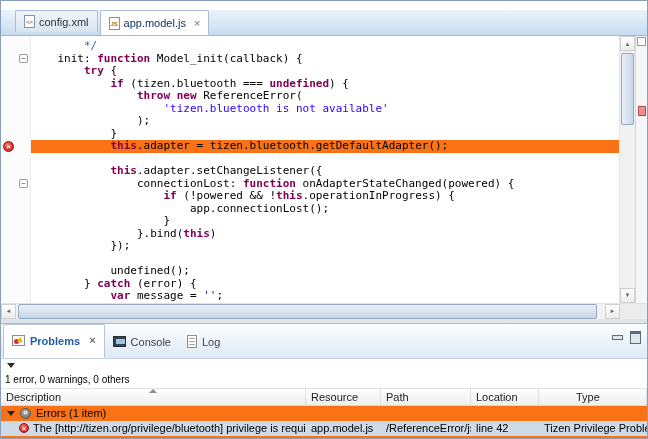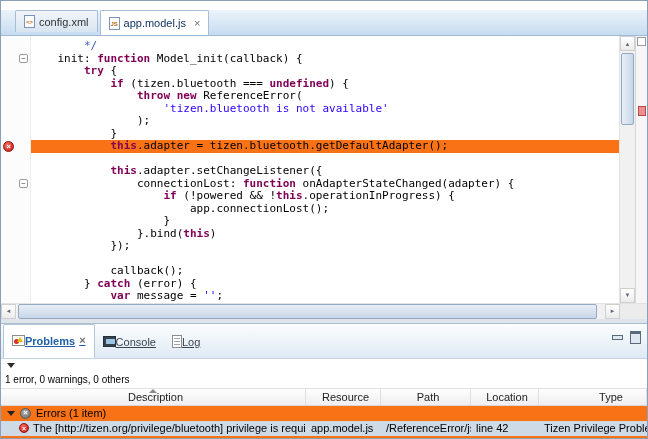--- a/index.html
+++ b/index.html
@@ -75,35 +75,35 @@
         background:linear-gradient(#e9eff6,#c7d6e7);cursor:pointer;}
   .hcorner{flex:0 0 27px;background:#ececec;}
 
   
   .sash{flex:0 0 4px;background:#dfe4ea;cursor:row-resize;}
 
   
   .bottom{flex:1;display:flex;flex-direction:column;background:#fff;border-top:1px solid #aebdcc;}
   .btabbar{flex:0 0 24px;position:relative;background:linear-gradient(#fbfdfe,#dfeaf4);
         border-bottom:1px solid #c3d3e2;display:flex;align-items:flex-end;padding-left:2px;}
-  .btab{height:23px;display:flex;align-items:center;padding:16px 8px;font-size:11px;color:#3c4450;cursor:pointer;text-decoration:underline;}
+  .btab{height:23px;display:flex;align-items:center;gap:5px;padding:16px 8px;font-size:11px;color:#3c4450;cursor:pointer;}
   .btab.active{background:#fff;border:1px solid #b3c5d6;border-bottom:1px solid #fff;
         border-radius:2px 2px 0 0;color:#1f5fa9;font-weight:bold;}
   .winbtns{position:absolute;right:5px;top:5px;display:flex;gap:4px;}
   .wbtn{width:14px;height:13px;position:relative;cursor:pointer;}
   .minimize-glyph::after{content:"";position:absolute;left:2px;bottom:2px;width:9px;height:3px;border:1px solid #5a6b7c;background:#dfe8f0;}
   .maximize-glyph::after{content:"";position:absolute;left:2px;top:2px;width:9px;height:9px;border:1px solid #5a6b7c;border-top:3px solid #5a6b7c;background:#dfe8f0;}
 
   .viewbar{flex:0 0 13px;display:flex;align-items:center;padding-left:6px;background:#fff;}
   .menu-arrow{width:0;height:0;border-left:4px solid transparent;border-right:4px solid transparent;
         border-top:5px solid #2c2c2c;cursor:pointer;}
   .summary{flex:0 0 16px;font-size:10px;color:#000;padding:2px 0 0 4px;background:#fff;}
 
   .ghead{flex:0 0 18px;display:flex;background:linear-gradient(#fefefe,#efefef);
-        border-top:1px solid #e2e2e2;border-bottom:1px solid #d8d8d8;font-size:11px;color:#222;text-align:center;}
+        border-top:1px solid #e2e2e2;border-bottom:1px solid #d8d8d8;font-size:11px;color:#222;}
   .gcol{position:relative;padding:2px 0 0 5px;border-right:1px solid #e0e0e0;overflow:hidden;white-space:nowrap;cursor:pointer;}
   .sort-ind{position:absolute;top:0;left:50%;margin-left:-4px;width:0;height:0;
         border-left:4px solid transparent;border-right:4px solid transparent;border-bottom:4px solid #8a8a8a;}
   .gbody{flex:1;overflow:hidden;background:#f97316;}
   .grow{height:15px;display:flex;align-items:center;font-size:11px;color:#000;cursor:default;}
   .grow.selected{background:#cfdae7;}
   .expander{width:0;height:0;border-left:4px solid transparent;border-right:4px solid transparent;
         border-top:5px solid #222;margin:0 5px 0 6px;cursor:pointer;}
   .grp-ico{display:inline-flex;align-items:center;justify-content:center;width:11px;height:11px;border-radius:50%;
         background:radial-gradient(circle at 35% 30%,#a9a9a9,#6f6f6f);border:1px solid #555;
@@ -142,28 +142,28 @@
           <div class="cl"><span class="sy-p">    init: </span><span class="sy-k">function</span><span class="sy-p"> Model_init(callback) {</span></div>
           <div class="cl"><span class="sy-p">        </span><span class="sy-k">try</span><span class="sy-p"> {</span></div>
           <div class="cl"><span class="sy-p">            </span><span class="sy-k">if</span><span class="sy-p"> (tizen.bluetooth === </span><span class="sy-k">undefined</span><span class="sy-p">) {</span></div>
           <div class="cl"><span class="sy-p">                </span><span class="sy-k">throw</span><span class="sy-p"> </span><span class="sy-k">new</span><span class="sy-p"> ReferenceError(</span></div>
           <div class="cl"><span class="sy-p">                    </span><span class="sy-s">'tizen.bluetooth is not available'</span></div>
           <div class="cl"><span class="sy-p">                );</span></div>
           <div class="cl"><span class="sy-p">            }</span></div>
           <div class="cl current"><span class="sy-p">            </span><span class="sy-k">this</span><span class="sy-p">.adapter = tizen.bluetooth.getDefaultAdapter();</span></div>
           <div class="cl"><span class="sy-p"></span></div>
           <div class="cl"><span class="sy-p">            </span><span class="sy-k">this</span><span class="sy-p">.adapter.setChangeListener({</span></div>
-          <div class="cl"><span class="sy-p">                connectionLost: </span><span class="sy-k">function</span><span class="sy-p"> onAdapterStateChanged(adapter) {</span></div>
+          <div class="cl"><span class="sy-p">                connectionLost: </span><span class="sy-k">function</span><span class="sy-p"> onAdapterStateChanged(powered) {</span></div>
           <div class="cl"><span class="sy-p">                    </span><span class="sy-k">if</span><span class="sy-p"> (!powered &amp;&amp; !</span><span class="sy-k">this</span><span class="sy-p">.operationInProgress) {</span></div>
           <div class="cl"><span class="sy-p">                        app.connectionLost();</span></div>
           <div class="cl"><span class="sy-p">                    }</span></div>
           <div class="cl"><span class="sy-p">                }.bind(</span><span class="sy-k">this</span><span class="sy-p">)</span></div>
           <div class="cl"><span class="sy-p">            });</span></div>
           <div class="cl"><span class="sy-p"></span></div>
-          <div class="cl"><span class="sy-p">            callback();</span></div>
+          <div class="cl"><span class="sy-p">            undefined();</span></div>
           <div class="cl"><span class="sy-p">        } </span><span class="sy-k">catch</span><span class="sy-p"> (error) {</span></div>
           <div class="cl"><span class="sy-p">            </span><span class="sy-k">var</span><span class="sy-p"> message = </span><span class="sy-s">''</span><span class="sy-p">;</span></div>
         </div>
       <div class="vscroll">
         <div class="sbtn arr-up"></div>
         <div class="vthumb"></div>
         <div class="sbtn arr-down"></div>
       </div>
       <div class="overview">
         <div class="ov-head"></div>

